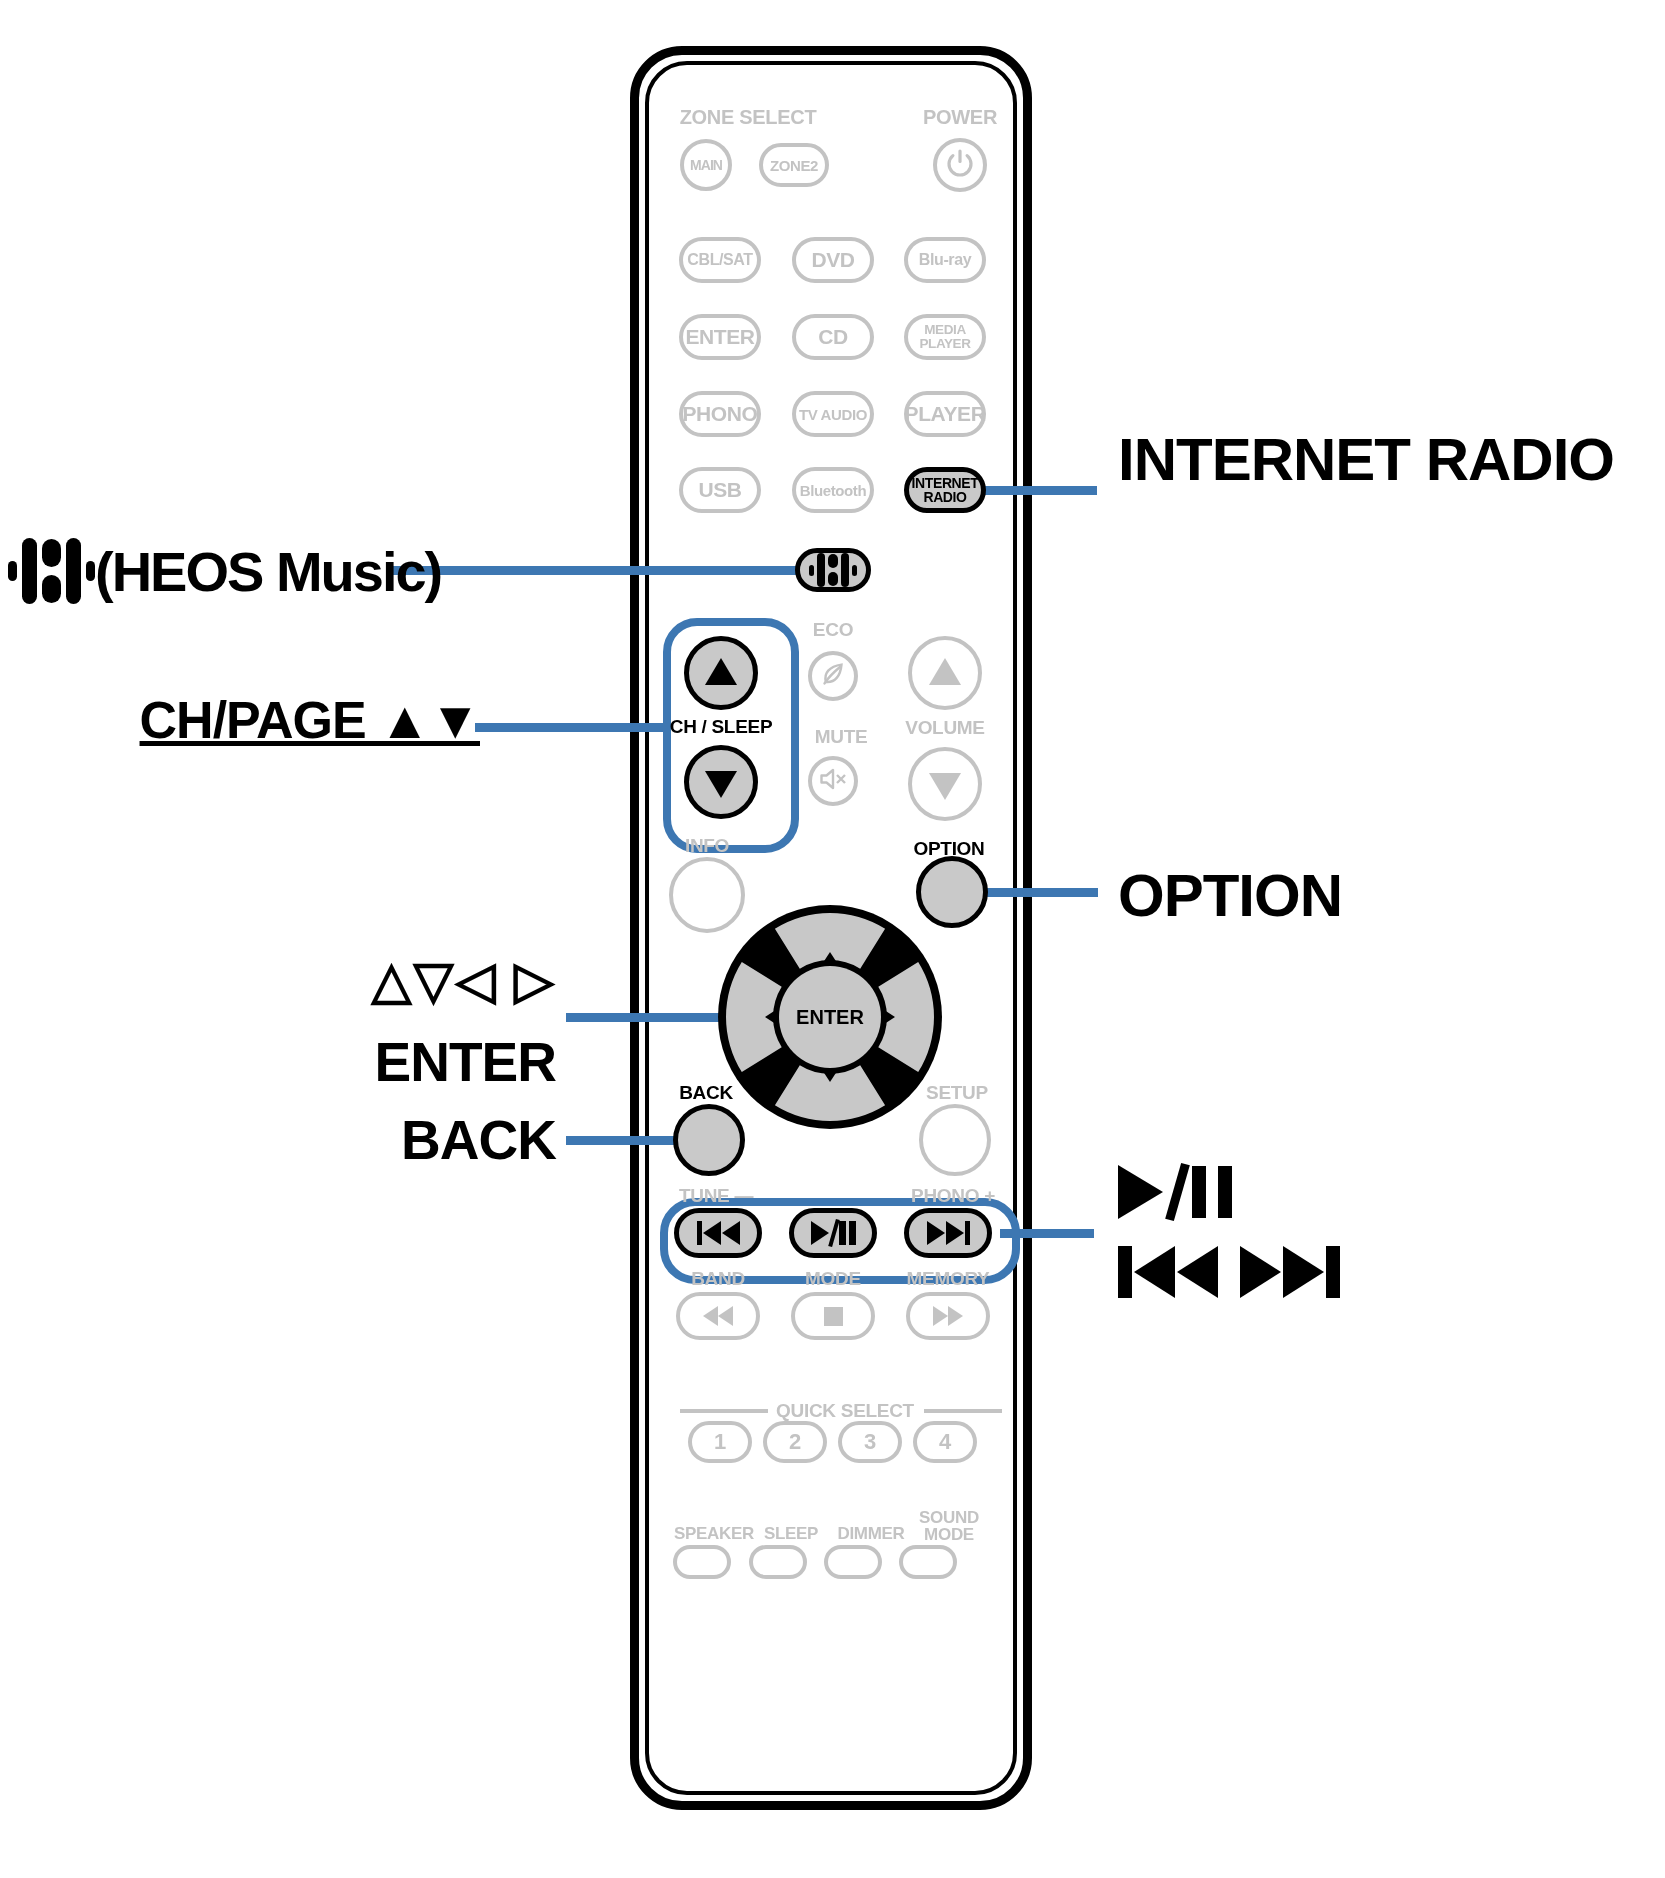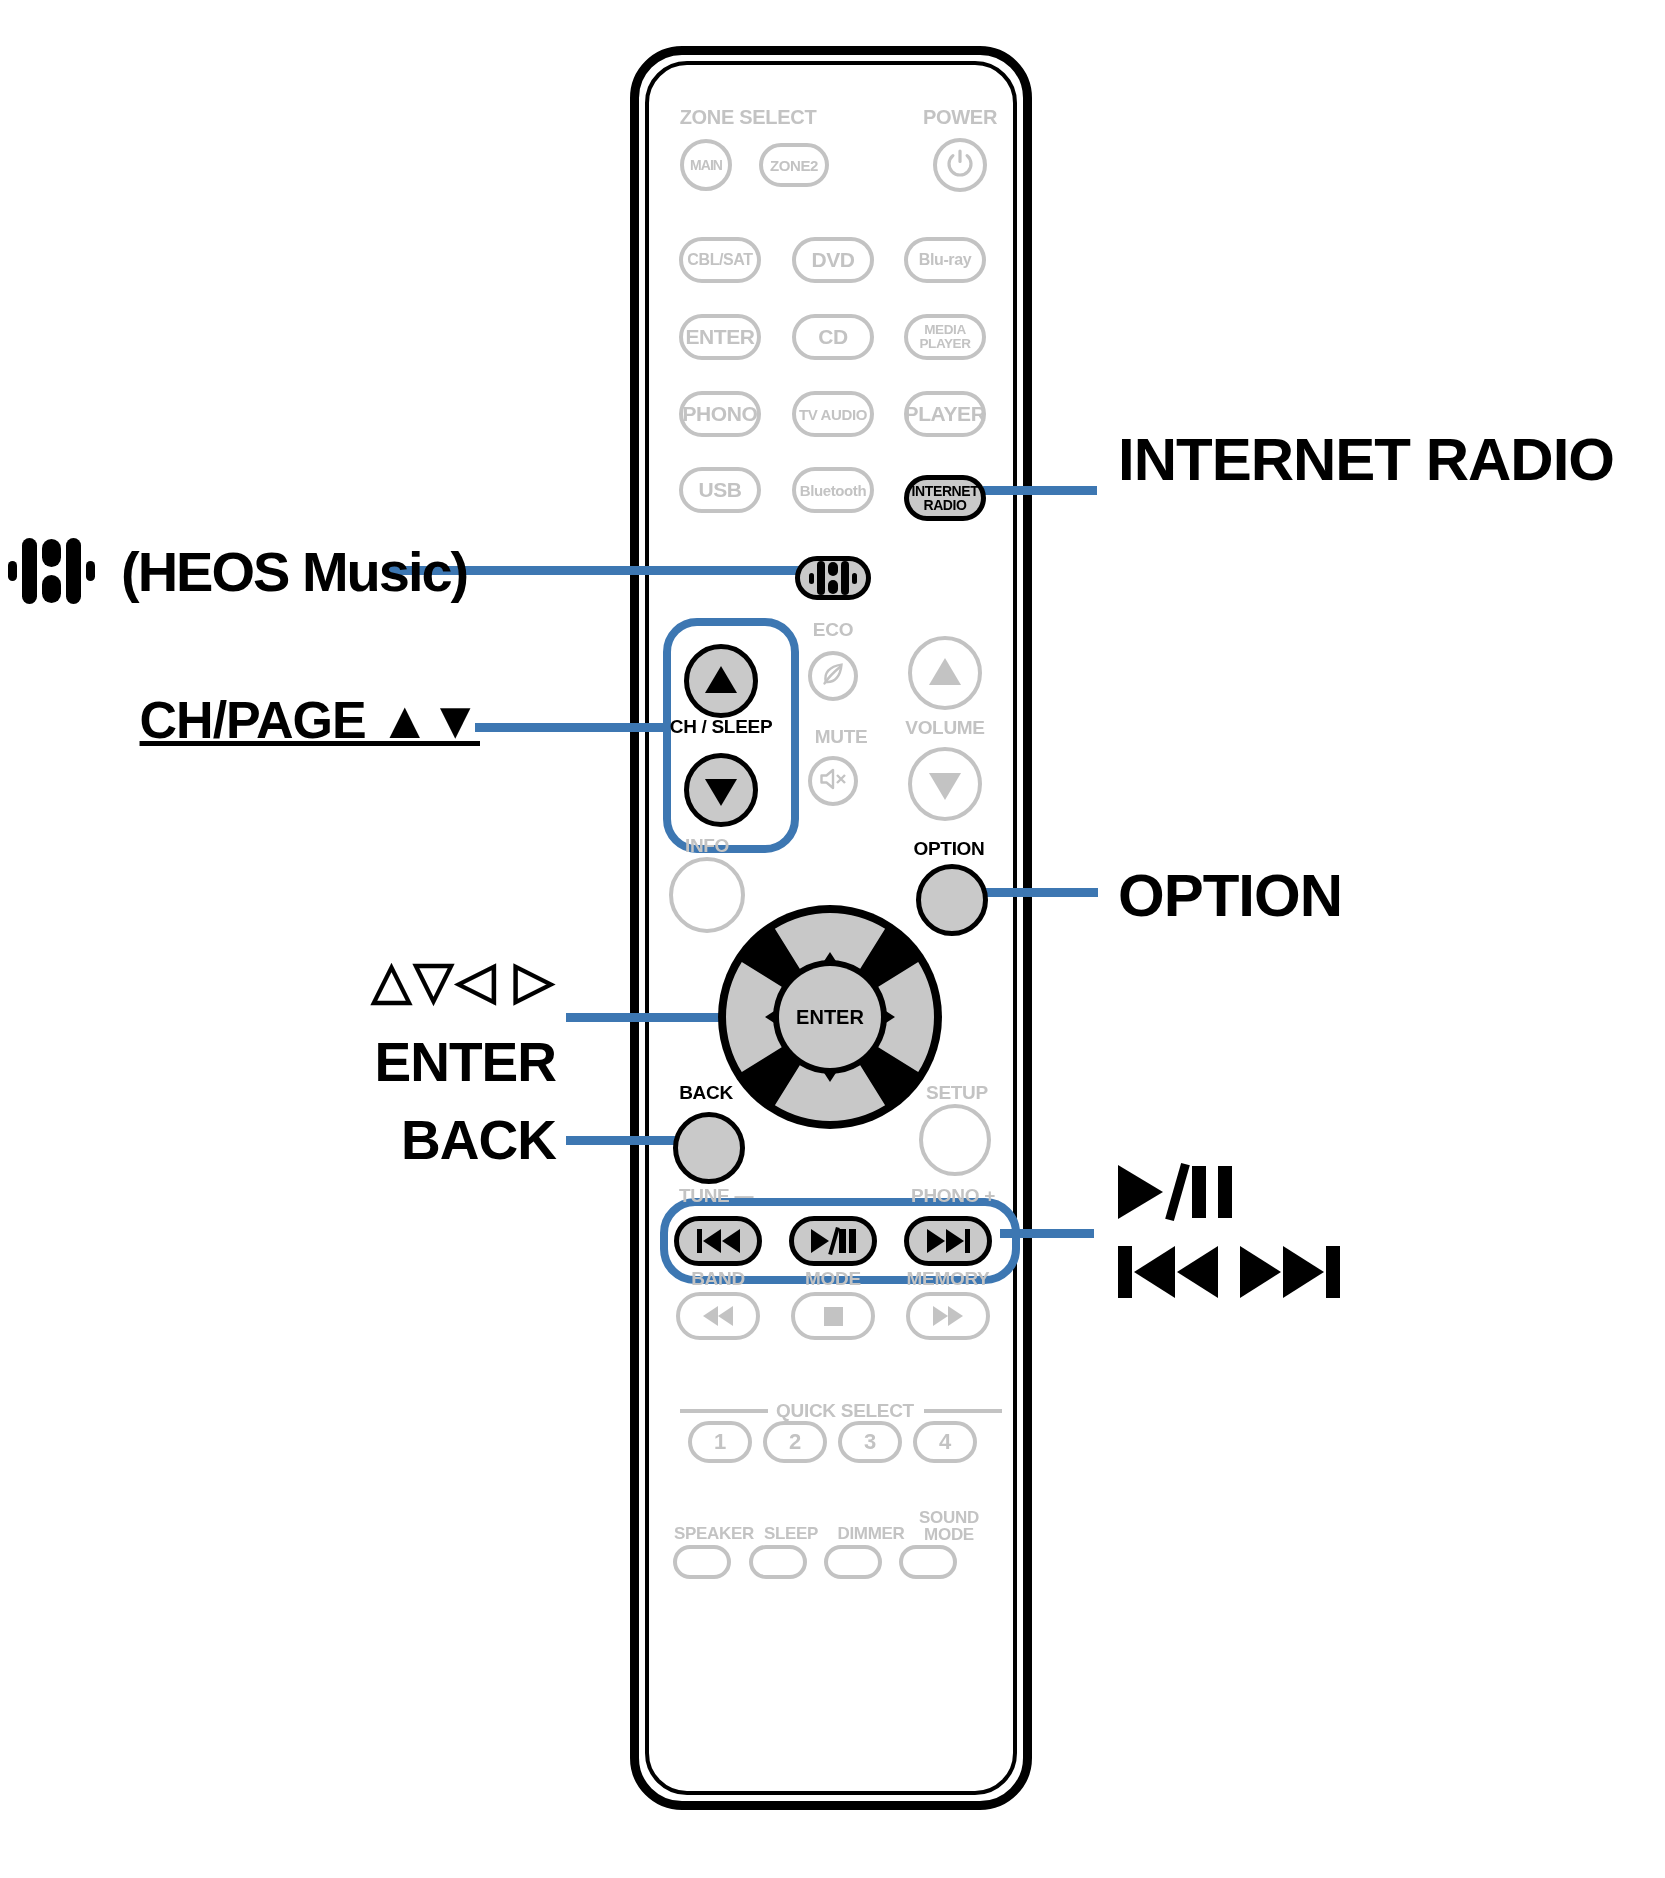--- a/index.html
+++ b/index.html
@@ -13,21 +13,21 @@
   .lbl{position:absolute;transform:translate(-50%,-50%);white-space:nowrap;
        color:var(--gray);font-weight:700;font-size:19px;letter-spacing:-0.3px;}
   .lbl.dark{color:#000;}
   .preline{white-space:pre-line;text-align:center;line-height:1.02;}
   
   .pill{display:flex;align-items:center;justify-content:center;border:4px solid var(--gray);
         border-radius:23px;color:var(--gray);background:#fff;font-weight:700;font-size:21px;
         letter-spacing:-0.4px;}
   .circ{display:flex;align-items:center;justify-content:center;border:4px solid var(--gray);
         border-radius:50%;color:var(--gray);background:#fff;font-weight:700;}
-  .hl{border-color:#000;border-width:5px;background:var(--fill);color:#000;margin-top:8px;}
+  .hl{border-color:#000;border-width:5px;background:var(--fill);color:#000;}
   
   .blueline{position:absolute;height:9px;background:var(--blue);}
   .bluebox{position:absolute;border:8px solid var(--blue);background:transparent;}
   .co-left{position:absolute;color:#000;font-weight:700;white-space:nowrap;text-align:right;}
   .co-right{position:absolute;color:#000;font-weight:700;white-space:nowrap;text-align:left;}
   
   .tri-up-b{width:0;height:0;border-left:16px solid transparent;border-right:16px solid transparent;
             border-bottom:27px solid #000;}
   .tri-dn-b{width:0;height:0;border-left:16px solid transparent;border-right:16px solid transparent;
             border-top:27px solid #000;}
@@ -257,21 +257,21 @@
   <div class="lbl" style="left:791px;top:1534px;font-size:17px;">SLEEP</div>
   <div class="lbl" style="left:871px;top:1534px;font-size:17px;">DIMMER</div>
   <div class="lbl preline" style="left:949px;top:1526px;font-size:17px;">SOUND
 MODE</div>
 
   <div class="abs pill" style="left:673px;top:1545px;width:58px;height:34px;border-radius:17px;"></div>
   <div class="abs pill" style="left:749px;top:1545px;width:58px;height:34px;border-radius:17px;"></div>
   <div class="abs pill" style="left:824px;top:1545px;width:58px;height:34px;border-radius:17px;"></div>
   <div class="abs pill" style="left:899px;top:1545px;width:58px;height:34px;border-radius:17px;"></div>
 
-  <div class="abs" style="left:8px;top:528px;height:86px;display:flex;align-items:center;gap:26px;color:#000;">
+  <div class="abs" style="left:8px;top:528px;height:86px;display:flex;align-items:center;gap:0;color:#000;">
     <span class="heos" style="color:#000;gap:5px;">
       <span class="b" style="width:9px;height:20px;"></span>
       <span class="b" style="width:15px;height:66px;"></span>
       <span class="mid" style="gap:8px;">
           <span class="b" style="width:19px;height:28px;"></span>
           <span class="b" style="width:19px;height:28px;"></span>
         </span>
       <span class="b" style="width:15px;height:66px;"></span>
       <span class="b" style="width:9px;height:20px;"></span>
     </span>

